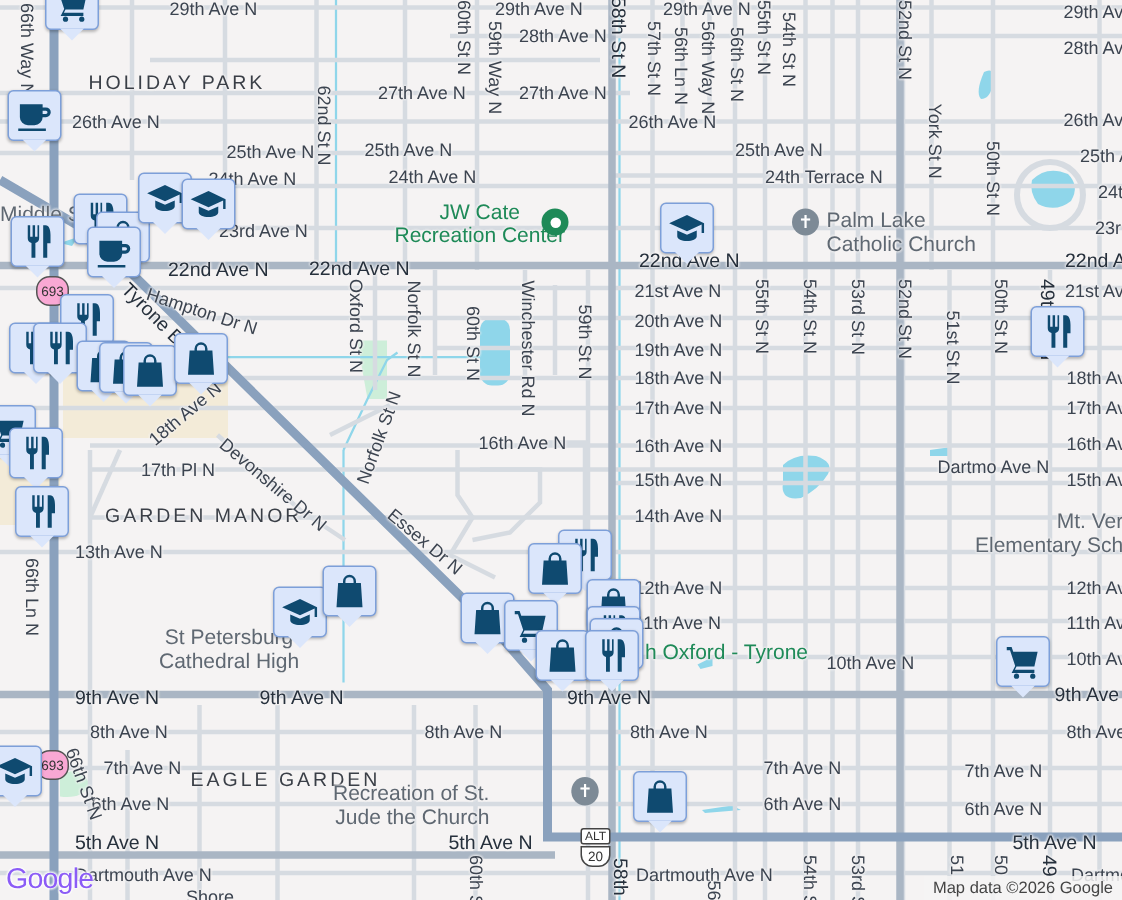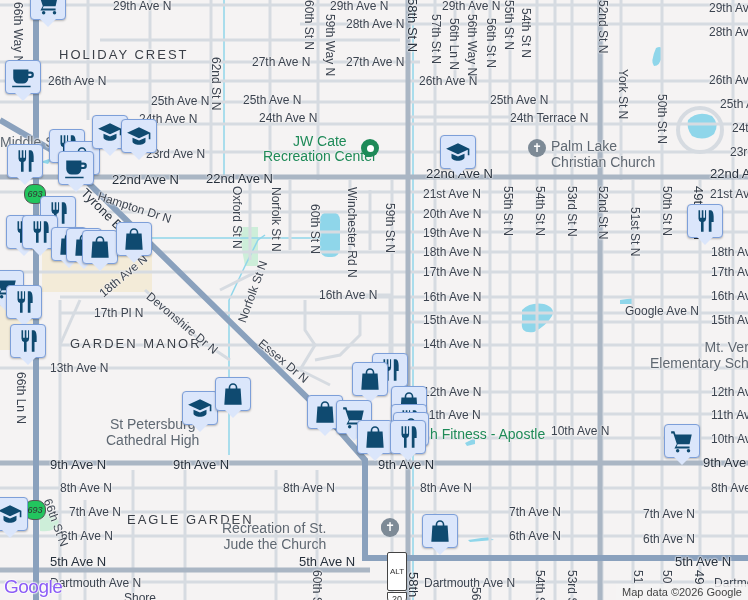--- a/index.html
+++ b/index.html
@@ -7,23 +7,23 @@
   #map { position:absolute; left:0; top:0; width:748px; height:600px; }
   .lbl { position:absolute; font-family:"Liberation Sans", sans-serif; font-size:12px; color:#3c4450; white-space:nowrap; line-height:1; text-shadow: 0 0 2px #f5f3f3, 0 0 2px #f5f3f3, 0 0 2px #f5f3f3; }
   .lbl.v { transform-origin:0 0; transform:rotate(90deg); }
   .lbl.main { font-size:13px; color:#26303c; }
   .lbl.hood { font-size:13px; letter-spacing:2px; color:#3a3f47; }
   .lbl.poi-green { color:#1e8a58; font-size:14px; }
   .lbl.poi-gray { color:#5f6872; font-size:14px; line-height:1.15; }
   .pin { position:absolute; width:36px; height:34px; background:#dbe6fb; border:1px solid #7d9fd9; border-radius:4px; box-shadow:0 1px 2px rgba(0,0,0,.25); display:flex; align-items:center; justify-content:center; box-sizing:border-box; }
   .pin::after { content:""; position:absolute; left:50%; bottom:-8px; margin-left:-8px; width:0; height:0; border-left:8px solid transparent; border-right:8px solid transparent; border-top:8px solid #dbe6fb; }
   .pin svg { width:26px; height:26px; }
-  .shield { position:absolute; width:20px; height:18px; background:#22c55e; border:1px solid #555; border-radius:9px; font-size:9px; color:#333; display:flex; align-items:center; justify-content:center; font-family:"Liberation Sans", sans-serif;font-style:italic; }
+  .shield { position:absolute; width:20px; height:18px; background:#f9a8d4; border:1px solid #555; border-radius:9px; font-size:9px; color:#333; display:flex; align-items:center; justify-content:center; font-family:"Liberation Sans", sans-serif; }
   .us19 { position:absolute; font-size:9px; color:#333; text-align:center; }
-  .us19 .alt { border:1px solid #444; border-radius:2px; padding:14px 2px; font-size:8px; display:block; background:#fff; }
+  .us19 .alt { border:1px solid #444; border-radius:2px; padding:0 2px; font-size:8px; display:block; background:#fff; }
   .us19 .num { border:1px solid #444; border-radius:0 0 8px 8px; padding:1px 3px; display:block; margin-top:1px; background:#fff; }
   .google-logo { position:absolute; left:4px; top:576px; font-size:19px; font-weight:normal; color:#8b5cf6; letter-spacing:-0.5px; text-shadow: 0 0 2px #fff, 0 0 2px #fff, 0 0 2px #fff, 0 0 2px #fff; font-family:"Liberation Sans", sans-serif; }
   .attribution { position:absolute; right:0; bottom:0; background:rgba(245,243,243,0.85); font-size:11px; color:#444; padding:2px 6px; font-family:"Liberation Sans", sans-serif; }
   .church { position:absolute; width:18px; height:18px; border-radius:50%; background:#7d8a96; color:#fff; font-size:12px; display:flex; align-items:center; justify-content:center; }
   .rec-pin { position:absolute; width:18px; height:18px; border-radius:50%; background:#1e8a58; display:flex; align-items:center; justify-content:center; }
   .rec-pin::before { content:""; width:7px; height:7px; border-radius:50%; background:#fff; }
 </style>
 </head>
 <body>
 
@@ -132,21 +132,21 @@
     <line x1="36" y1="0" x2="36" y2="600"></line>
     <polyline points="0,120 60,155 330,420 365,460 365,558 748,558"></polyline>
   </g>
 
   <circle cx="370" cy="148" r="8" fill="#1e8a58"></circle>
   <circle cx="370" cy="148" r="3" fill="#fff"></circle>
   <circle cx="537" cy="148" r="8" fill="#7d8a96"></circle>
   <circle cx="390" cy="528" r="9" fill="#7d8a96"></circle>
 </svg>
 
-<div class="lbl hood" style="left:59px;top:48px;">HOLIDAY CREST</div>
+<div class="lbl hood" style="left:59px;top:48px;">HOLIDAY PARK</div>
 <div class="lbl hood" style="left:70px;top:337px;">GARDEN MANOR</div>
 <div class="lbl hood" style="left:127px;top:513px;">EAGLE GARDEN</div>
 
 <div class="lbl" style="left:113px;top:0px;">29th Ave N</div>
 <div class="lbl" style="left:330px;top:0px;">29th Ave N</div>
 <div class="lbl" style="left:442px;top:0px;">29th Ave N</div>
 <div class="lbl" style="left:709px;top:2px;">29th Ave</div>
 <div class="lbl" style="left:346px;top:18px;">28th Ave N</div>
 <div class="lbl" style="left:709px;top:26px;">28th Ave</div>
 <div class="lbl" style="left:252px;top:56px;">27th Ave N</div>
@@ -177,28 +177,28 @@
 <div class="lbl" style="left:97px;top:290px;transform:rotate(-40deg);transform-origin:0 0;">18th Ave N</div>
 <div class="lbl" style="left:711px;top:246px;">18th Av</div>
 <div class="lbl" style="left:423px;top:266px;">17th Ave N</div>
 <div class="lbl" style="left:711px;top:266px;">17th Av</div>
 <div class="lbl" style="left:94px;top:307px;">17th Pl N</div>
 <div class="lbl" style="left:319px;top:289px;">16th Ave N</div>
 <div class="lbl" style="left:423px;top:291px;">16th Ave N</div>
 <div class="lbl" style="left:711px;top:290px;">16th Av</div>
 <div class="lbl" style="left:423px;top:314px;">15th Ave N</div>
 <div class="lbl" style="left:711px;top:314px;">15th Av</div>
-<div class="lbl" style="left:625px;top:305px;">Google Ave N</div>
+<div class="lbl" style="left:625px;top:305px;">Dartmo Ave N</div>
 <div class="lbl" style="left:423px;top:338px;">14th Ave N</div>
 <div class="lbl" style="left:50px;top:362px;">13th Ave N</div>
 <div class="lbl" style="left:423px;top:386px;">12th Ave N</div>
 <div class="lbl" style="left:711px;top:386px;">12th Av</div>
 <div class="lbl" style="left:423px;top:409px;">11th Ave N</div>
 <div class="lbl" style="left:711px;top:409px;">11th Av</div>
-<div class="lbl" style="left:551px;top:425px;">10th Ave N</div>
+<div class="lbl" style="left:551px;top:436px;">10th Ave N</div>
 <div class="lbl" style="left:711px;top:433px;">10th Av</div>
 <div class="lbl main" style="left:50px;top:458px;">9th Ave N</div>
 <div class="lbl main" style="left:173px;top:458px;">9th Ave N</div>
 <div class="lbl main" style="left:378px;top:458px;">9th Ave N</div>
 <div class="lbl main" style="left:703px;top:456px;">9th Ave</div>
 <div class="lbl" style="left:60px;top:482px;">8th Ave N</div>
 <div class="lbl" style="left:283px;top:482px;">8th Ave N</div>
 <div class="lbl" style="left:420px;top:482px;">8th Ave N</div>
 <div class="lbl" style="left:711px;top:482px;">8th Ave</div>
 <div class="lbl" style="left:69px;top:506px;">7th Ave N</div>
@@ -255,35 +255,35 @@
 <div class="lbl v" style="left:673px;top:570px;">50</div>
 <div class="lbl v main" style="left:706px;top:570px;">49</div>
 <div class="lbl" style="left:124px;top:592px;">Shore</div>
 
 <div class="lbl poi-green" style="left:263px;top:134px;text-align:center;line-height:1.1;">
   <div>JW Cate</div>
   <div>Recreation Center</div>
 </div>
 <div class="lbl poi-gray" style="left:551px;top:138px;">
   <div>Palm Lake</div>
-  <div>Christian Church</div>
+  <div>Catholic Church</div>
 </div>
 <div class="lbl poi-gray" style="left:106px;top:416px;text-align:center;">
   <div>St Petersburg</div>
   <div>Cathedral High</div>
 </div>
 <div class="lbl poi-gray" style="left:222px;top:520px;text-align:right;">
   <div>Recreation of St.</div>
   <div>Jude the Church</div>
 </div>
 <div class="lbl poi-gray" style="left:650px;top:339px;text-align:right;">
   <div>Mt. Vern</div>
   <div>Elementary Scho</div>
 </div>
-<div class="lbl poi-green" style="left:430px;top:427px;">h Fitness - Apostle</div>
+<div class="lbl poi-green" style="left:430px;top:427px;">h Oxford - Tyrone</div>
 <div class="lbl poi-gray" style="left:0px;top:134px;">Middle S</div>
 
 <div class="church" style="left:528px;top:139px;">✝</div>
 <div class="church" style="left:381px;top:518px;">✝</div>
 <div class="rec-pin" style="left:361px;top:139px;"></div>
 
 <div class="shield" style="left:24px;top:184px;">693</div>
 <div class="shield" style="left:24px;top:500px;">693</div>
 <div class="us19" style="left:387px;top:552px;">
   <span class="alt">ALT</span>

